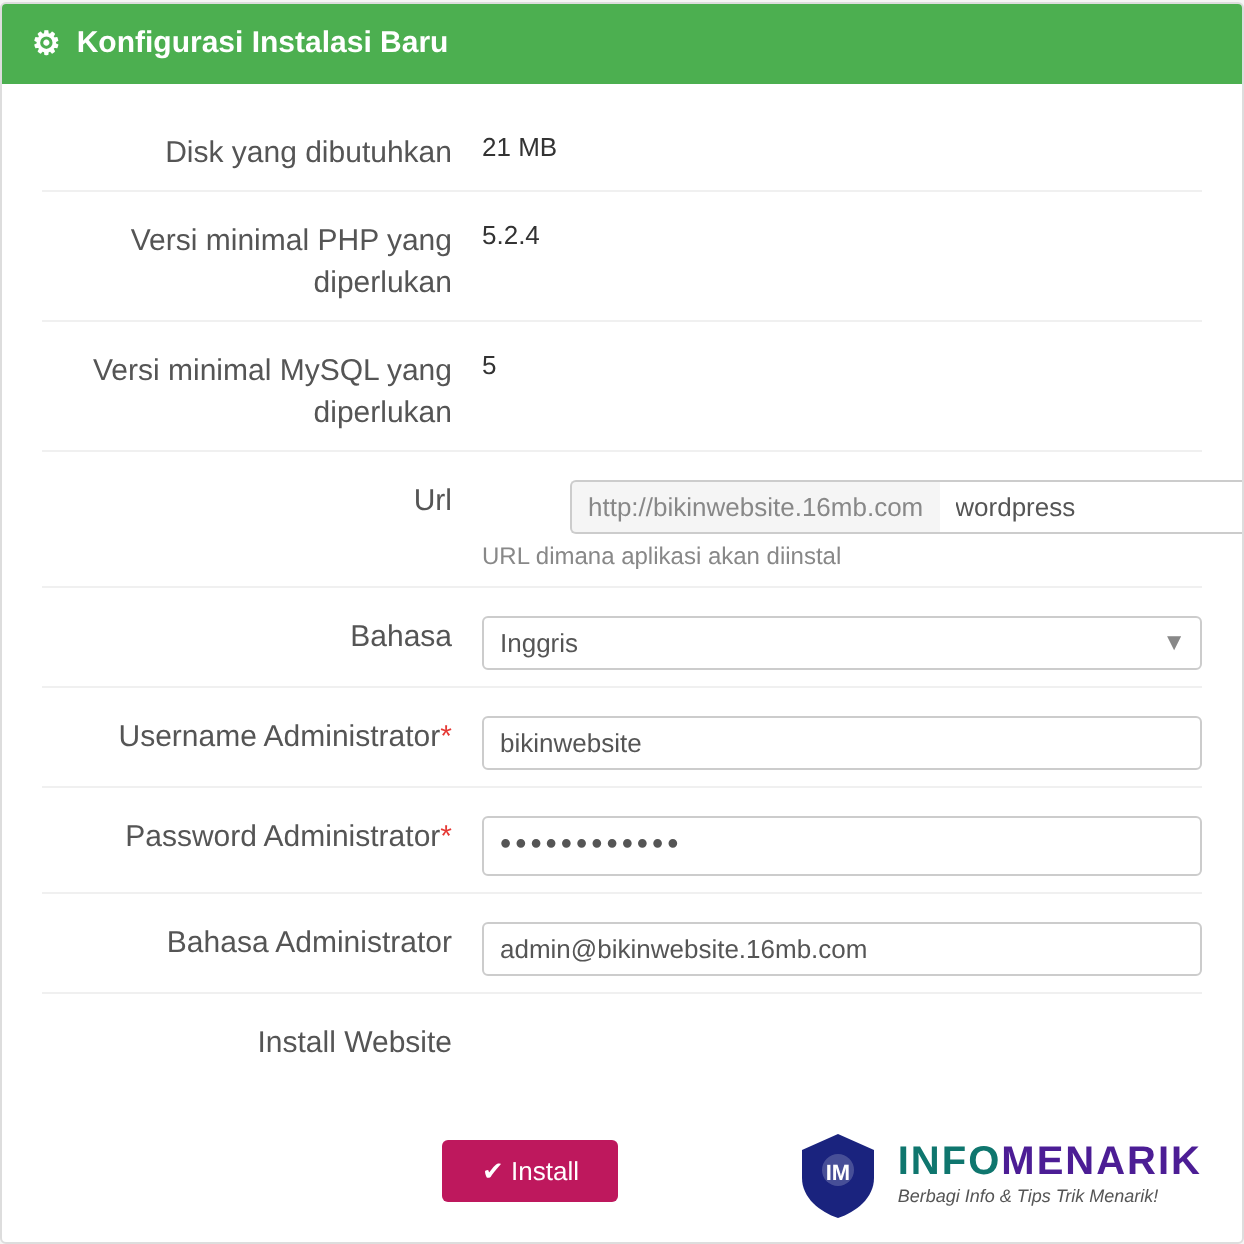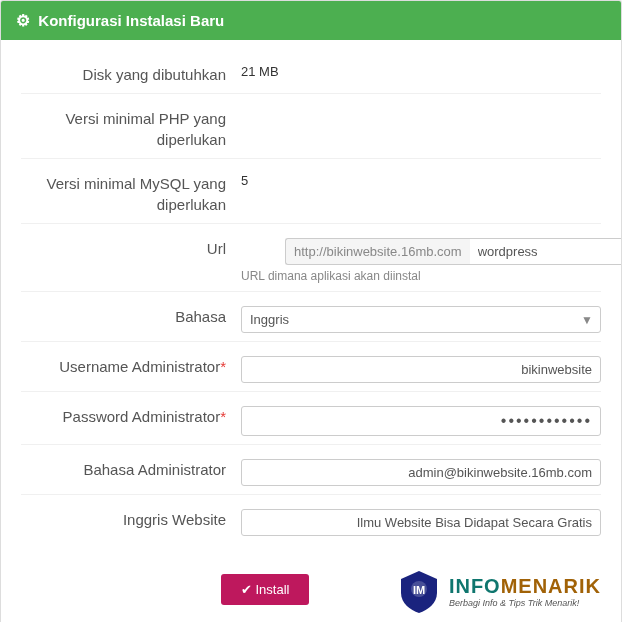--- a/index.html
+++ b/index.html
@@ -64,21 +64,20 @@
       font-size: 13px;
     }
     .form-input {
       width: 100%;
       padding: 5px 8px;
       border: 1px solid #ccc;
       border-radius: 3px;
       font-size: 13px;
       color: #555;
       outline: none;
-      text-align: right;
     }
     .url-row {
       display: flex;
       gap: 0;
       align-items: center;
       padding-left: 44px;
     }
     .url-prefix {
       padding: 5px 8px;
       background: #f5f5f5;
@@ -190,20 +189,21 @@
   </div>
   <div class="card-body">
 
     <div class="form-row">
       <div class="form-label">Disk yang dibutuhkan</div>
       <div class="form-value">21 MB</div>
     </div>
 
     <div class="form-row">
       <div class="form-label">Versi minimal PHP yang diperlukan</div>
+      <div class="form-value">5.2.4</div>
     </div>
 
     <div class="form-row">
       <div class="form-label">Versi minimal MySQL yang diperlukan</div>
       <div class="form-value">5</div>
     </div>
 
     <div class="form-row">
       <div class="form-label">Url</div>
       <div class="form-value">
@@ -248,39 +248,36 @@
 
     <div class="form-row">
       <div class="form-label">Bahasa Administrator</div>
       <div class="form-value">
         <input class="form-input" type="text" value="admin@bikinwebsite.16mb.com" style="">
       </div>
     </div>
 
 
     <div class="form-row">
-      <div class="form-label">Inggris Website</div>
-      <div class="form-value">
-        <input class="form-input" type="text" value="Ilmu Website Bisa Didapat Secara Gratis" style="">
-      </div>
+      <div class="form-label">Install Website</div>
     </div>
 
   </div>
 
   <div class="card-footer">
     <button class="btn-install">✔ Install</button>
 
     <div class="watermark">
 
       <svg class="watermark-logo" viewBox="0 0 48 48" xmlns="http://www.w3.org/2000/svg">
         <path d="M24 4 L42 12 L42 26 C42 36 33 43 24 46 C15 43 6 36 6 26 L6 12 Z" fill="#1a237e"></path>
         <circle cx="24" cy="22" r="8" fill="#fff" opacity="0.2"></circle>
         <text x="24" y="27" text-anchor="middle" fill="#fff" font-size="11" font-weight="bold" font-family="Arial">IM</text>
       </svg>
       <div class="watermark-text">
         <div class="watermark-name">
-          <span>INFO</span><span style="color:#a16207">MENARIK</span>
+          <span>INFO</span><span style="color:#4c1d95">MENARIK</span>
         </div>
         <div class="watermark-tagline">Berbagi Info &amp; Tips Trik Menarik!</div>
       </div>
     </div>
   </div>
 </div>
 
 </body></html>

